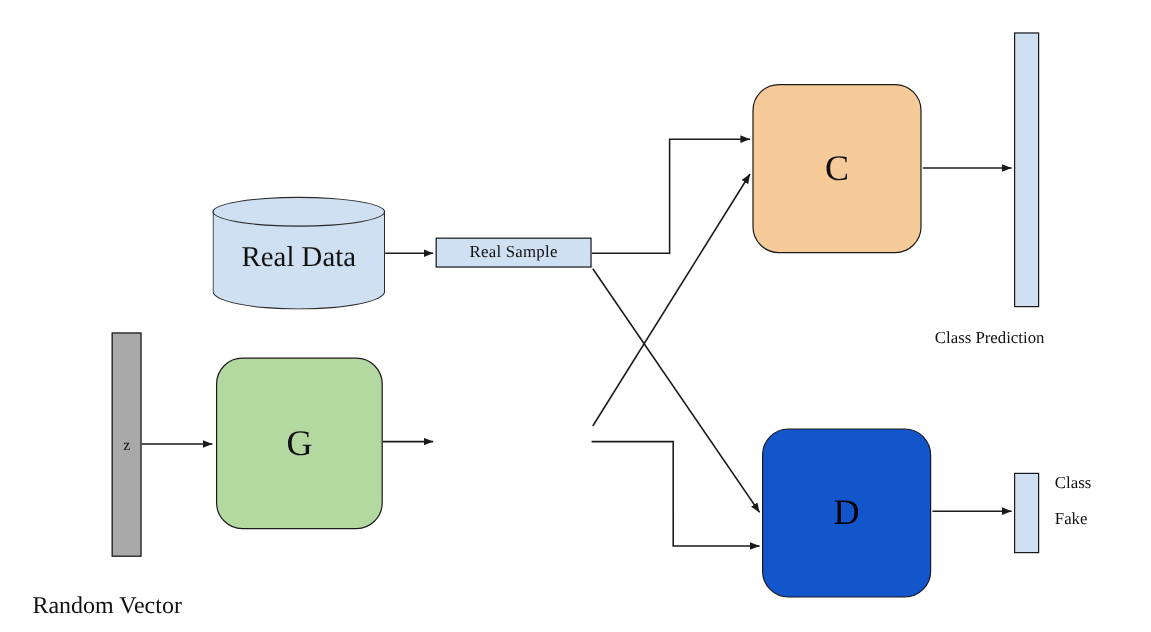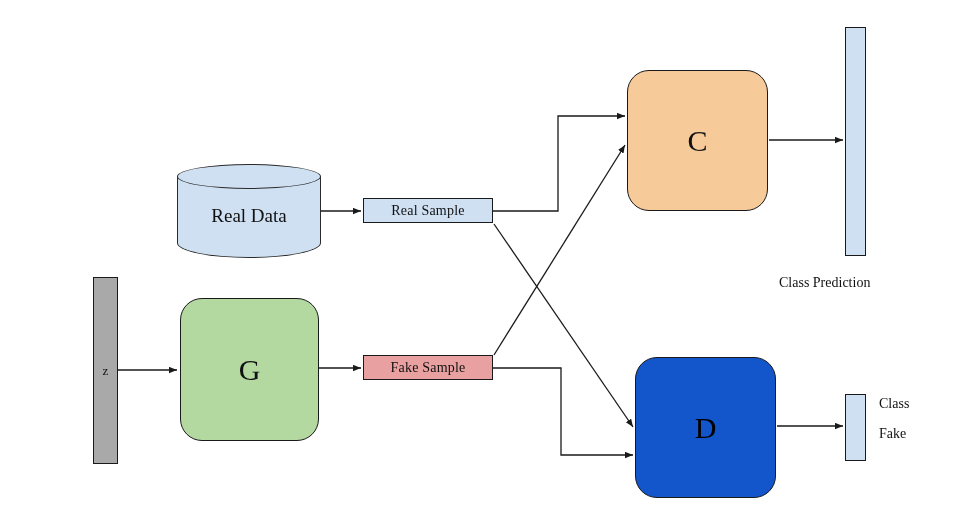--- a/index.html
+++ b/index.html
@@ -81,21 +81,21 @@
   }
   .cyl-text {
     position: absolute;
     left: 0;
     top: 0;
     width: 100%;
     height: 100%;
     display: flex;
     align-items: center;
     justify-content: center;
-    font-size: 19px;
+    font-size: 24px;
     padding-top: 8px;
     box-sizing: border-box;
   }
 
   
   .sample-box {
     border: 1.3px solid #1a1a1a;
     font-size: 14px;
     letter-spacing: 0.2px;
   }
@@ -164,38 +164,36 @@
     <polyline points="493,368 561,368 561,455 633,455" fill="none" stroke="#1a1a1a" stroke-width="1.3" marker-end="url(#arrow)"></polyline>
 
     <line x1="769" y1="140" x2="843" y2="140" stroke="#1a1a1a" stroke-width="1.3" marker-end="url(#arrow)"></line>
 
     <line x1="777" y1="426" x2="843" y2="426" stroke="#1a1a1a" stroke-width="1.3" marker-end="url(#arrow)"></line>
   </svg>
 
   <div class="node bar" id="node-z">
     <span>z</span>
   </div>
+  <div class="caption" id="caption-random-vector">Random Vector</div>
 
   <div class="node block" id="node-g">
     <span class="block-label">G</span>
   </div>
 
   <div id="node-realdata" class="node">
     <div class="cyl-body"></div>
     <div class="cyl-top"></div>
     <div class="cyl-text">Real Data</div>
   </div>
 
   <div class="node sample-box" id="node-real-sample">
     <span>Real Sample</span>
   </div>
 
-  <div class="node sample-box" id="node-fake-sample">
-    <span>Fake Sample</span>
-  </div>
 
   <div class="node block" id="node-c">
     <span class="block-label">C</span>
   </div>
 
   <div class="node block" id="node-d">
     <span class="block-label">D</span>
   </div>
 
   <div class="node bar" id="node-class-bar"></div>

